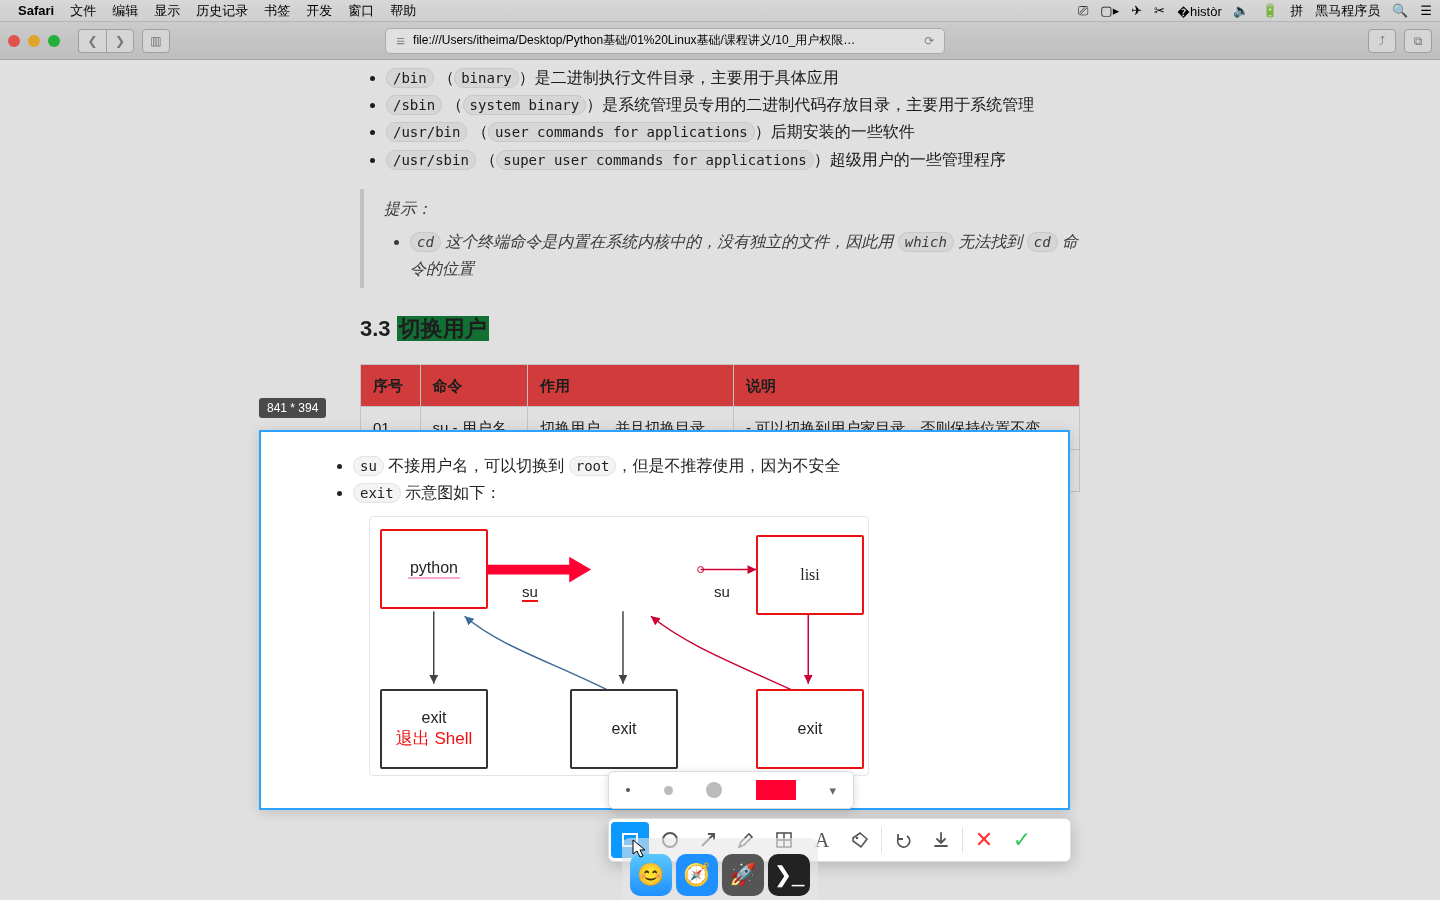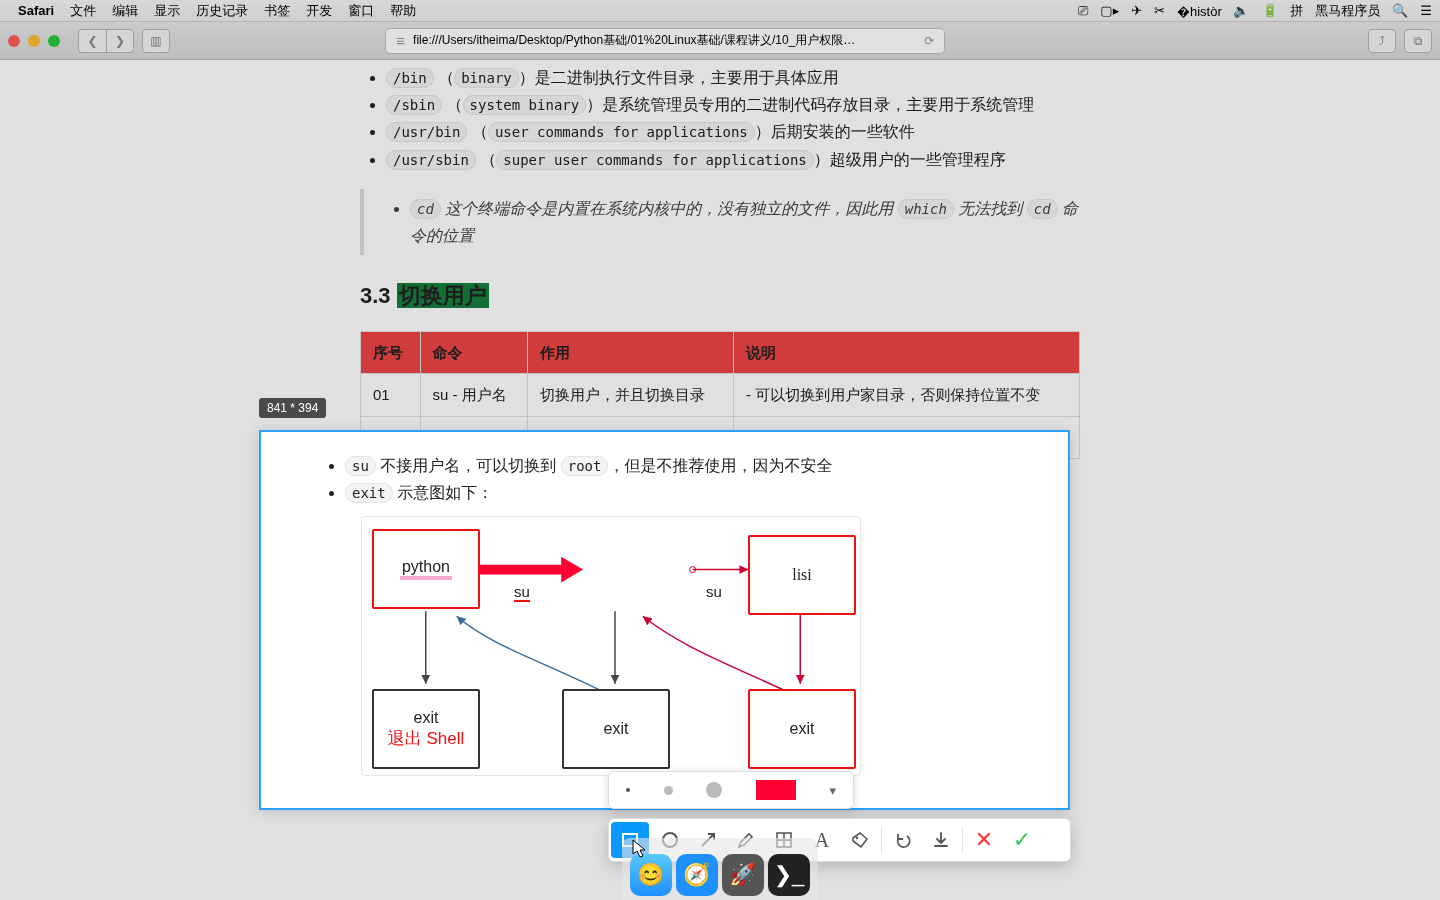--- a/index.html
+++ b/index.html
@@ -39,28 +39,28 @@
 table.tbl { border-collapse: collapse; margin-top:16px; width: 100%; font-size:15px; }
 table.tbl th, table.tbl td { border:1px solid #ddd; padding:8px 12px; text-align:left; }
 table.tbl th { background:#ef4444; font-weight:700; }
 
 
 .dimmer { position:absolute; inset:0; background:rgba(0,0,0,0.12); pointer-events:none; }
 
 
 .selbox { position:absolute; left:259px; top:430px; width:811px; height:380px; background:#fff; border:2px solid #29a3ff; box-shadow:0 2px 12px rgba(0,0,0,.15); }
 .sizebadge { position:absolute; left:259px; top:398px; background:#4a4a4a; color:#fff; font-size:12px; padding:3px 8px; border-radius:3px; }
-.selcontent { padding: 24px 28px 10px 28px; font-size:16px; color:#222; }
+.selcontent { padding: 24px 28px 10px 36px; font-size:16px; color:#222; }
 .selcontent ul { list-style: disc; padding-left: 56px; }
 .selcontent li { margin-bottom: 6px; }
 
 
 .diagram { margin-left: 72px; margin-top: 12px; width: 500px; height: 260px; border:1px solid #e5e5e5; border-radius:4px; background:#fff; padding:10px; position:relative; }
 .dbox { position:absolute; width:108px; height:80px; border:2px solid; border-radius:2px; background:#fff; display:flex; flex-direction:column; align-items:center; justify-content:center; font-size:16px; }
-.dbox .u { border-bottom:4px solid #f9a8d4; padding:0 2px; }
+.dbox .u { border-bottom:2px solid #f9a8d4; padding:0 2px; }
 .dbox.red{border-color:#e11;} .dbox.black{border-color:#333;}
 .small-u { position:absolute; font-size:15px; border-bottom:2px solid #e11; }
 svg.arrows{position:absolute; inset:0; width:100%; height:100%;}
 
 
 .stylebar { position:absolute; left:608px; top:771px; width:246px; height:38px; background:#fff; border:1px solid #ddd; border-radius:6px; box-shadow:0 2px 10px rgba(0,0,0,.15); display:flex; align-items:center; justify-content:space-around; }
 .sdot { border-radius:50%; background:#555; }
 .sdot.s1{width:4px;height:4px;} .sdot.s2{width:9px;height:9px;background:#bbb;} .sdot.s3{width:16px;height:16px;background:#bbb;}
 .swatch{width:40px; height:20px; background:#ff0033;}
 .chev{color:#666; font-size:13px;}
@@ -140,20 +140,21 @@
 <div class="page">
   <div class="article">
     <ul>
       <li><code class="inline">/bin</code> （<code class="inline">binary</code><span>）是二进制执行文件目录，主要用于具体应用</span></li>
       <li><code class="inline">/sbin</code> （<code class="inline">system binary</code><span>）是系统管理员专用的二进制代码存放目录，主要用于系统管理</span></li>
       <li><code class="inline">/usr/bin</code> （<code class="inline">user commands for applications</code><span>）后期安装的一些软件</span></li>
       <li><code class="inline">/usr/sbin</code> （<code class="inline">super user commands for applications</code><span>）超级用户的一些管理程序</span></li>
     </ul>
 
     <blockquote>
+      <div class="tip">提示：</div>
       <ul>
           <li style="font-style:italic;">
         <code class="inline">cd</code><span> 这个终端命令是内置在系统内核中的，没有独立的文件，因此用 </span><code class="inline">which</code><span> 无法找到 </span><code class="inline">cd</code><span> 命令的位置</span>
       </li>
         </ul>
     </blockquote>
 
     <h3 class="sec"><span>3.3 </span><span class="hl">切换用户</span></h3>
 
     <table class="tbl">

